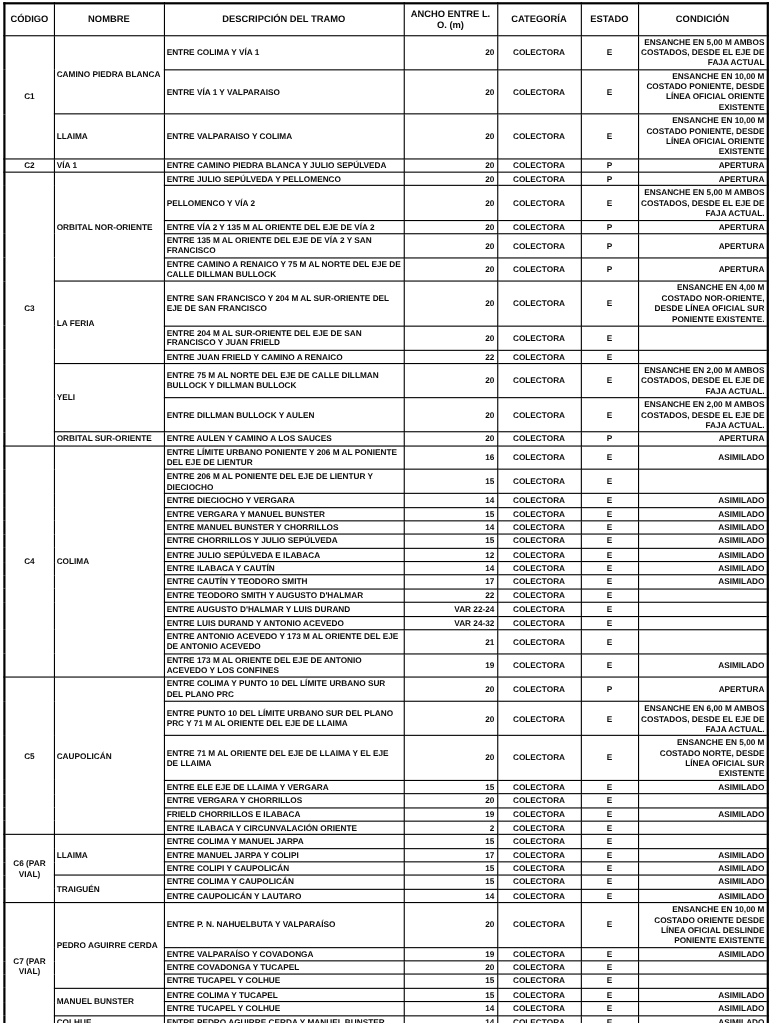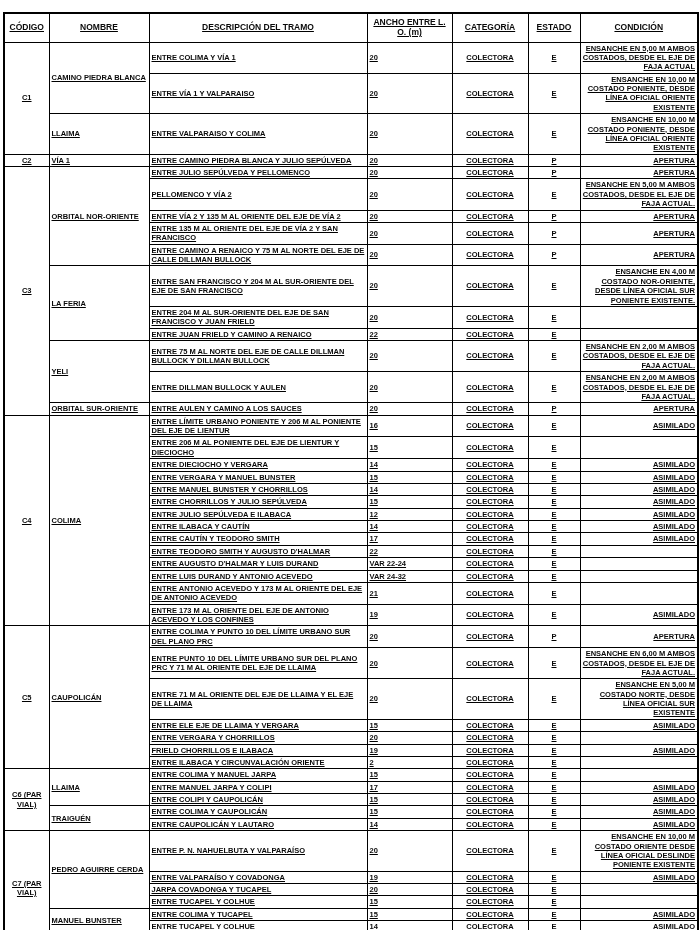--- a/index.html
+++ b/index.html
@@ -9,22 +9,21 @@
     background: #ffffff;
     width: 700px;
     height: 930px;
     overflow: hidden;
     font-family: "Liberation Sans", sans-serif;
   }
   .page {
     width: 700px;
     height: 673px;
     background: #ffffff;
-    padding: 12px 3px;
-    text-decoration: underline;
+    padding: 2px 3px;
   }
   table.roads {
     border-collapse: collapse;
     width: 694px;
     table-layout: fixed;
     border: 2px solid #000;
   }
   th, td {
     border: 1px solid #000;
     color: #0a0a0a;
@@ -40,21 +39,21 @@
     text-align: center;
     padding: 4px 2px;
   }
   td {
     font-size: 7.5px;
     line-height: 1.25;
   }
   td.codigo    { text-align: center; }
   td.nombre    { text-align: left; }
   td.descripcion { text-align: left; }
-  td.ancho     { text-align: left; }
+  td.ancho     { text-align: right; }
   td.categoria { text-align: center; }
   td.estado    { text-align: center; }
   td.condicion { text-align: right; }
 </style>
 </head>
 <body>
 
 <div class="page">
   <table class="roads">
     <colgroup>
@@ -392,21 +391,21 @@
           <td class="condicion">ENSANCHE EN 10,00 M COSTADO ORIENTE DESDE LÍNEA OFICIAL DESLINDE PONIENTE EXISTENTE</td>
         </tr>
         <tr>
           <td class="descripcion">ENTRE VALPARAÍSO Y COVADONGA</td>
           <td class="ancho">19</td>
           <td class="categoria">COLECTORA</td>
           <td class="estado">E</td>
           <td class="condicion">ASIMILADO</td>
         </tr>
         <tr>
-          <td class="descripcion">JARPA COVADONGA Y TUCAPEL</td>
+          <td class="descripcion">ENTRE COVADONGA Y TUCAPEL</td>
           <td class="ancho">20</td>
           <td class="categoria">COLECTORA</td>
           <td class="estado">E</td>
           <td class="condicion"></td>
         </tr>
         <tr>
           <td class="descripcion">ENTRE TUCAPEL Y COLHUE</td>
           <td class="ancho">15</td>
           <td class="categoria">COLECTORA</td>
           <td class="estado">E</td>

